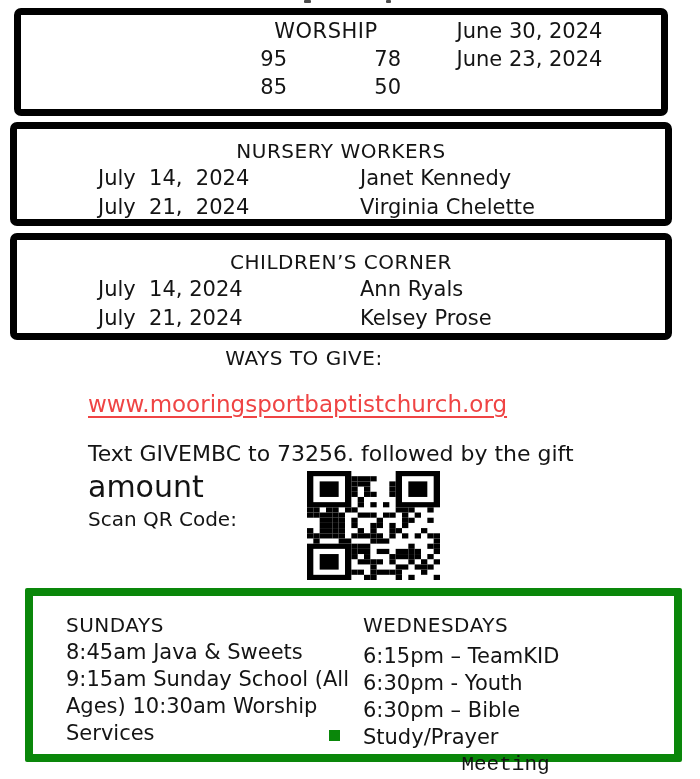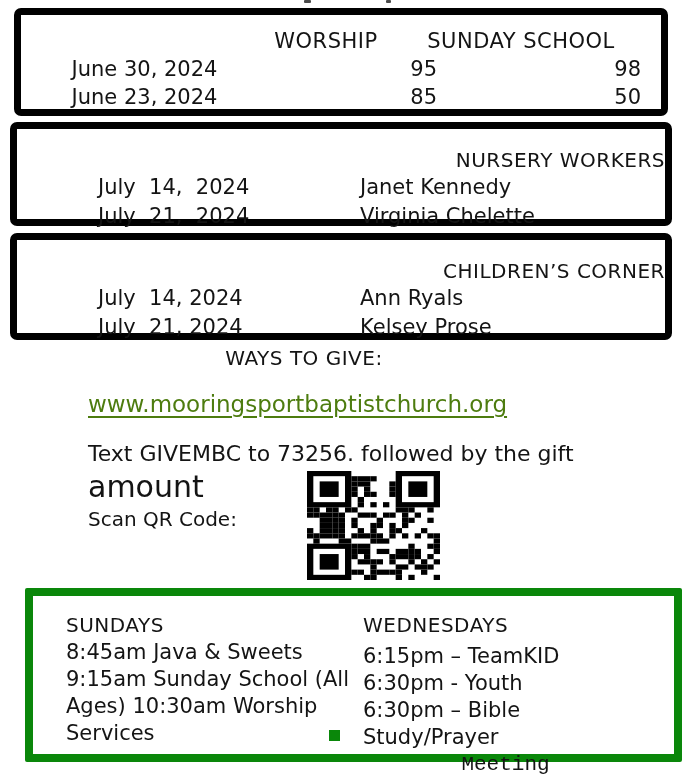--- a/index.html
+++ b/index.html
@@ -21,44 +21,44 @@
     border:7px solid #000;
     border-radius:7px;
     background:#fff;
     box-sizing:border-box;
   }
   #box-attendance{left:14px;top:8px;width:654px;height:108px;}
   #box-nursery{left:10px;top:122px;width:662px;height:104px;}
   #box-children{left:10px;top:233px;width:662px;height:107px;}
 
   
-  .att-grid{display:grid;grid-template-columns:230px 150px 240px;padding-top:12px;}
+  .att-grid{display:grid;grid-template-columns:230px 150px 240px;padding-top:2px;}
   .att-grid .cell{line-height:28px;font-size:21px;}
   .att-head{font-size:20px;letter-spacing:.5px;text-align:center;}
   .att-date{padding-left:17px;text-align:center;}
   .att-num{text-align:right;}
   .att-num.worship{position:relative;left:36px;}
 
   
   .roster-title{
-    text-align:right;font-size:20px;letter-spacing:.5px;
-    padding-top:18px;line-height:26px;
+    text-align:center;font-size:20px;letter-spacing:.5px;
+    padding-top:9px;line-height:26px;
   }
   .roster-row{position:relative;height:29px;line-height:29px;font-size:21px;}
   .roster-date{position:absolute;left:81px;white-space:pre;}
   .roster-name{position:absolute;left:343px;}
 
   
   #ways-title{
     position:absolute;left:0;top:346px;width:608px;
     text-align:center;font-size:20px;letter-spacing:.5px;
   }
   #website{
     position:absolute;left:88px;top:391px;
-    font-size:23px;color:#4d7c0f;
+    font-size:23px;color:#ef4444;
     text-decoration:underline;text-underline-offset:4px;
   }
   #gift-line1{position:absolute;left:88px;top:441px;font-size:22px;}
   #gift-line2{position:absolute;left:88px;top:469px;font-size:30px;}
   #scan-label{position:absolute;left:88px;top:507px;font-size:20px;}
   #qr{position:absolute;left:307px;top:471px;width:133px;height:109px;}
   #qr svg{width:100%;height:100%;display:block;}
 
   
   #green-box{
@@ -80,25 +80,24 @@
 </head>
 <body>
 
 <div class="speck a"></div>
 <div class="speck b"></div>
 
 <div id="box-attendance" class="frame">
   <div class="att-grid">
     <div class="cell"></div>
     <div class="cell att-head">WORSHIP</div>
-    <div class="cell att-head">SUNDAY SCHOOL</div>
 
     <div class="cell att-date">June 30, 2024</div>
     <div class="cell att-num worship">95</div>
-    <div class="cell att-num">98</div>
+    <div class="cell att-num">78</div>
 
     <div class="cell att-date">June 23, 2024</div>
     <div class="cell att-num worship">85</div>
     <div class="cell att-num">50</div>
   </div>
 </div>
 
 <div id="box-nursery" class="frame">
   <div class="roster-title">NURSERY WORKERS</div>
   <div class="roster-row">

